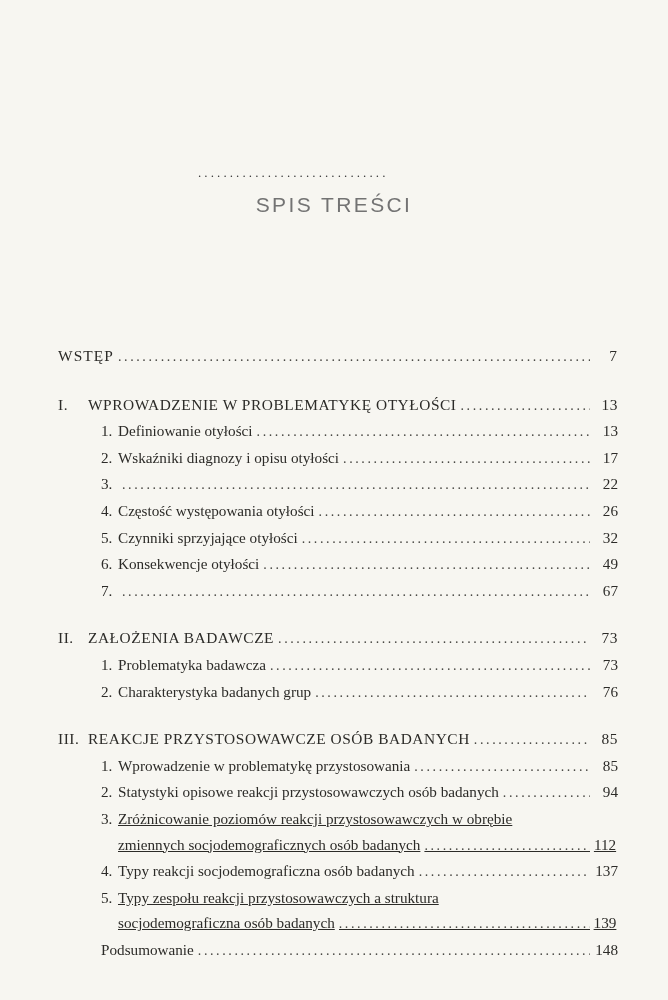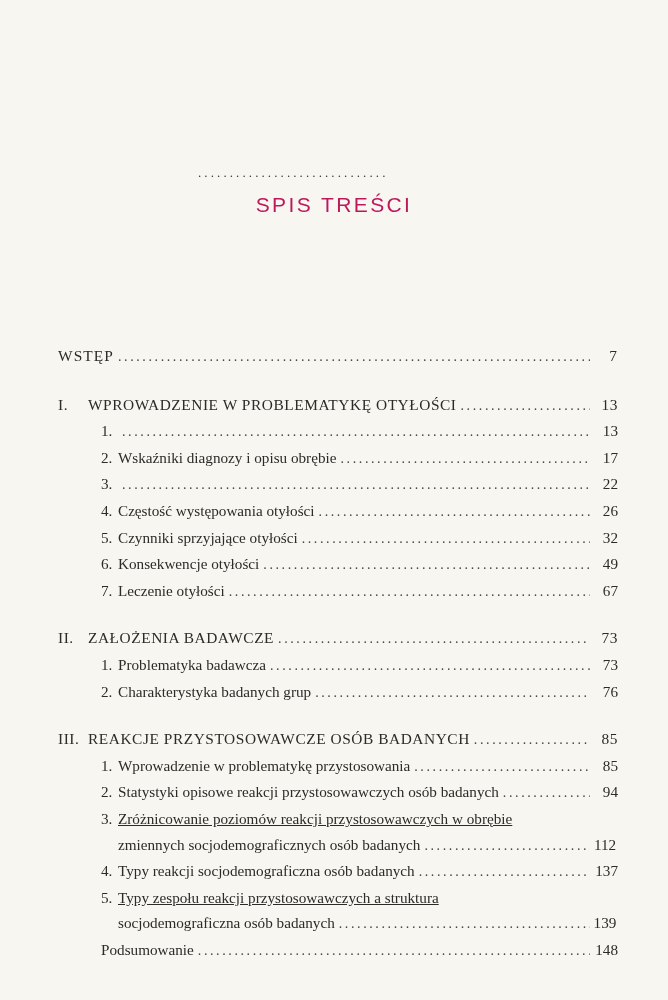--- a/index.html
+++ b/index.html
@@ -37,21 +37,21 @@
   }
   .page-title {
     position: absolute;
     top: 193px;
     left: 0;
     width: 668px;
     text-align: center;
     font-family: "Liberation Sans", sans-serif;
     font-size: 21px;
     letter-spacing: 2.4px;
-    color: #be185d;
+    color: #737373;
     font-weight: 400;
   }
   .toc {
     position: absolute;
     top: 343px;
     left: 58px;
     width: 560px;
   }
   .entry {
     display: flex;
@@ -121,20 +121,21 @@
   }
   .lvl-wrap .first-line .label {
     flex: 0 0 auto;
     text-decoration: underline;
   }
   .lvl-wrap .second-line {
     display: flex;
     align-items: baseline;
     white-space: nowrap;
     padding-left: 17px;
+    text-decoration: underline;
   }
   .lvl-wrap .second-line .label2 {
     flex: 0 0 auto;
   }
   .lvl-wrap .second-line .leader {
     flex: 1 1 auto;
     overflow: hidden;
     white-space: nowrap;
     margin: 0 2px 0 4px;
     letter-spacing: 2.6px;
@@ -171,26 +172,27 @@
       </div>
       <div class="gap-lg"></div>
       <div class="entry lvl-chapter">
         <span class="num">I.</span>
         <span class="label">WPROWADZENIE W PROBLEMATYKĘ OTYŁOŚCI</span>
         <span class="leader">....................................................................................................................................</span>
         <span class="pg">13</span>
       </div>
       <div class="entry lvl-section">
         <span class="num">1.</span>
+        <span class="label">Definiowanie otyłości</span>
         <span class="leader">....................................................................................................................................</span>
         <span class="pg">13</span>
       </div>
       <div class="entry lvl-section">
         <span class="num">2.</span>
-        <span class="label">Wskaźniki diagnozy i opisu obrębie</span>
+        <span class="label">Wskaźniki diagnozy i opisu otyłości</span>
         <span class="leader">....................................................................................................................................</span>
         <span class="pg">17</span>
       </div>
       <div class="entry lvl-section">
         <span class="num">3.</span>
         <span class="leader">....................................................................................................................................</span>
         <span class="pg">22</span>
       </div>
       <div class="entry lvl-section">
         <span class="num">4.</span>
@@ -205,21 +207,20 @@
         <span class="pg">32</span>
       </div>
       <div class="entry lvl-section">
         <span class="num">6.</span>
         <span class="label">Konsekwencje otyłości</span>
         <span class="leader">....................................................................................................................................</span>
         <span class="pg">49</span>
       </div>
       <div class="entry lvl-section">
         <span class="num">7.</span>
-        <span class="label">Leczenie otyłości</span>
         <span class="leader">....................................................................................................................................</span>
         <span class="pg">67</span>
       </div>
       <div class="gap-md"></div>
       <div class="entry lvl-chapter">
         <span class="num">II.</span>
         <span class="label">ZAŁOŻENIA BADAWCZE</span>
         <span class="leader">....................................................................................................................................</span>
         <span class="pg">73</span>
       </div>

